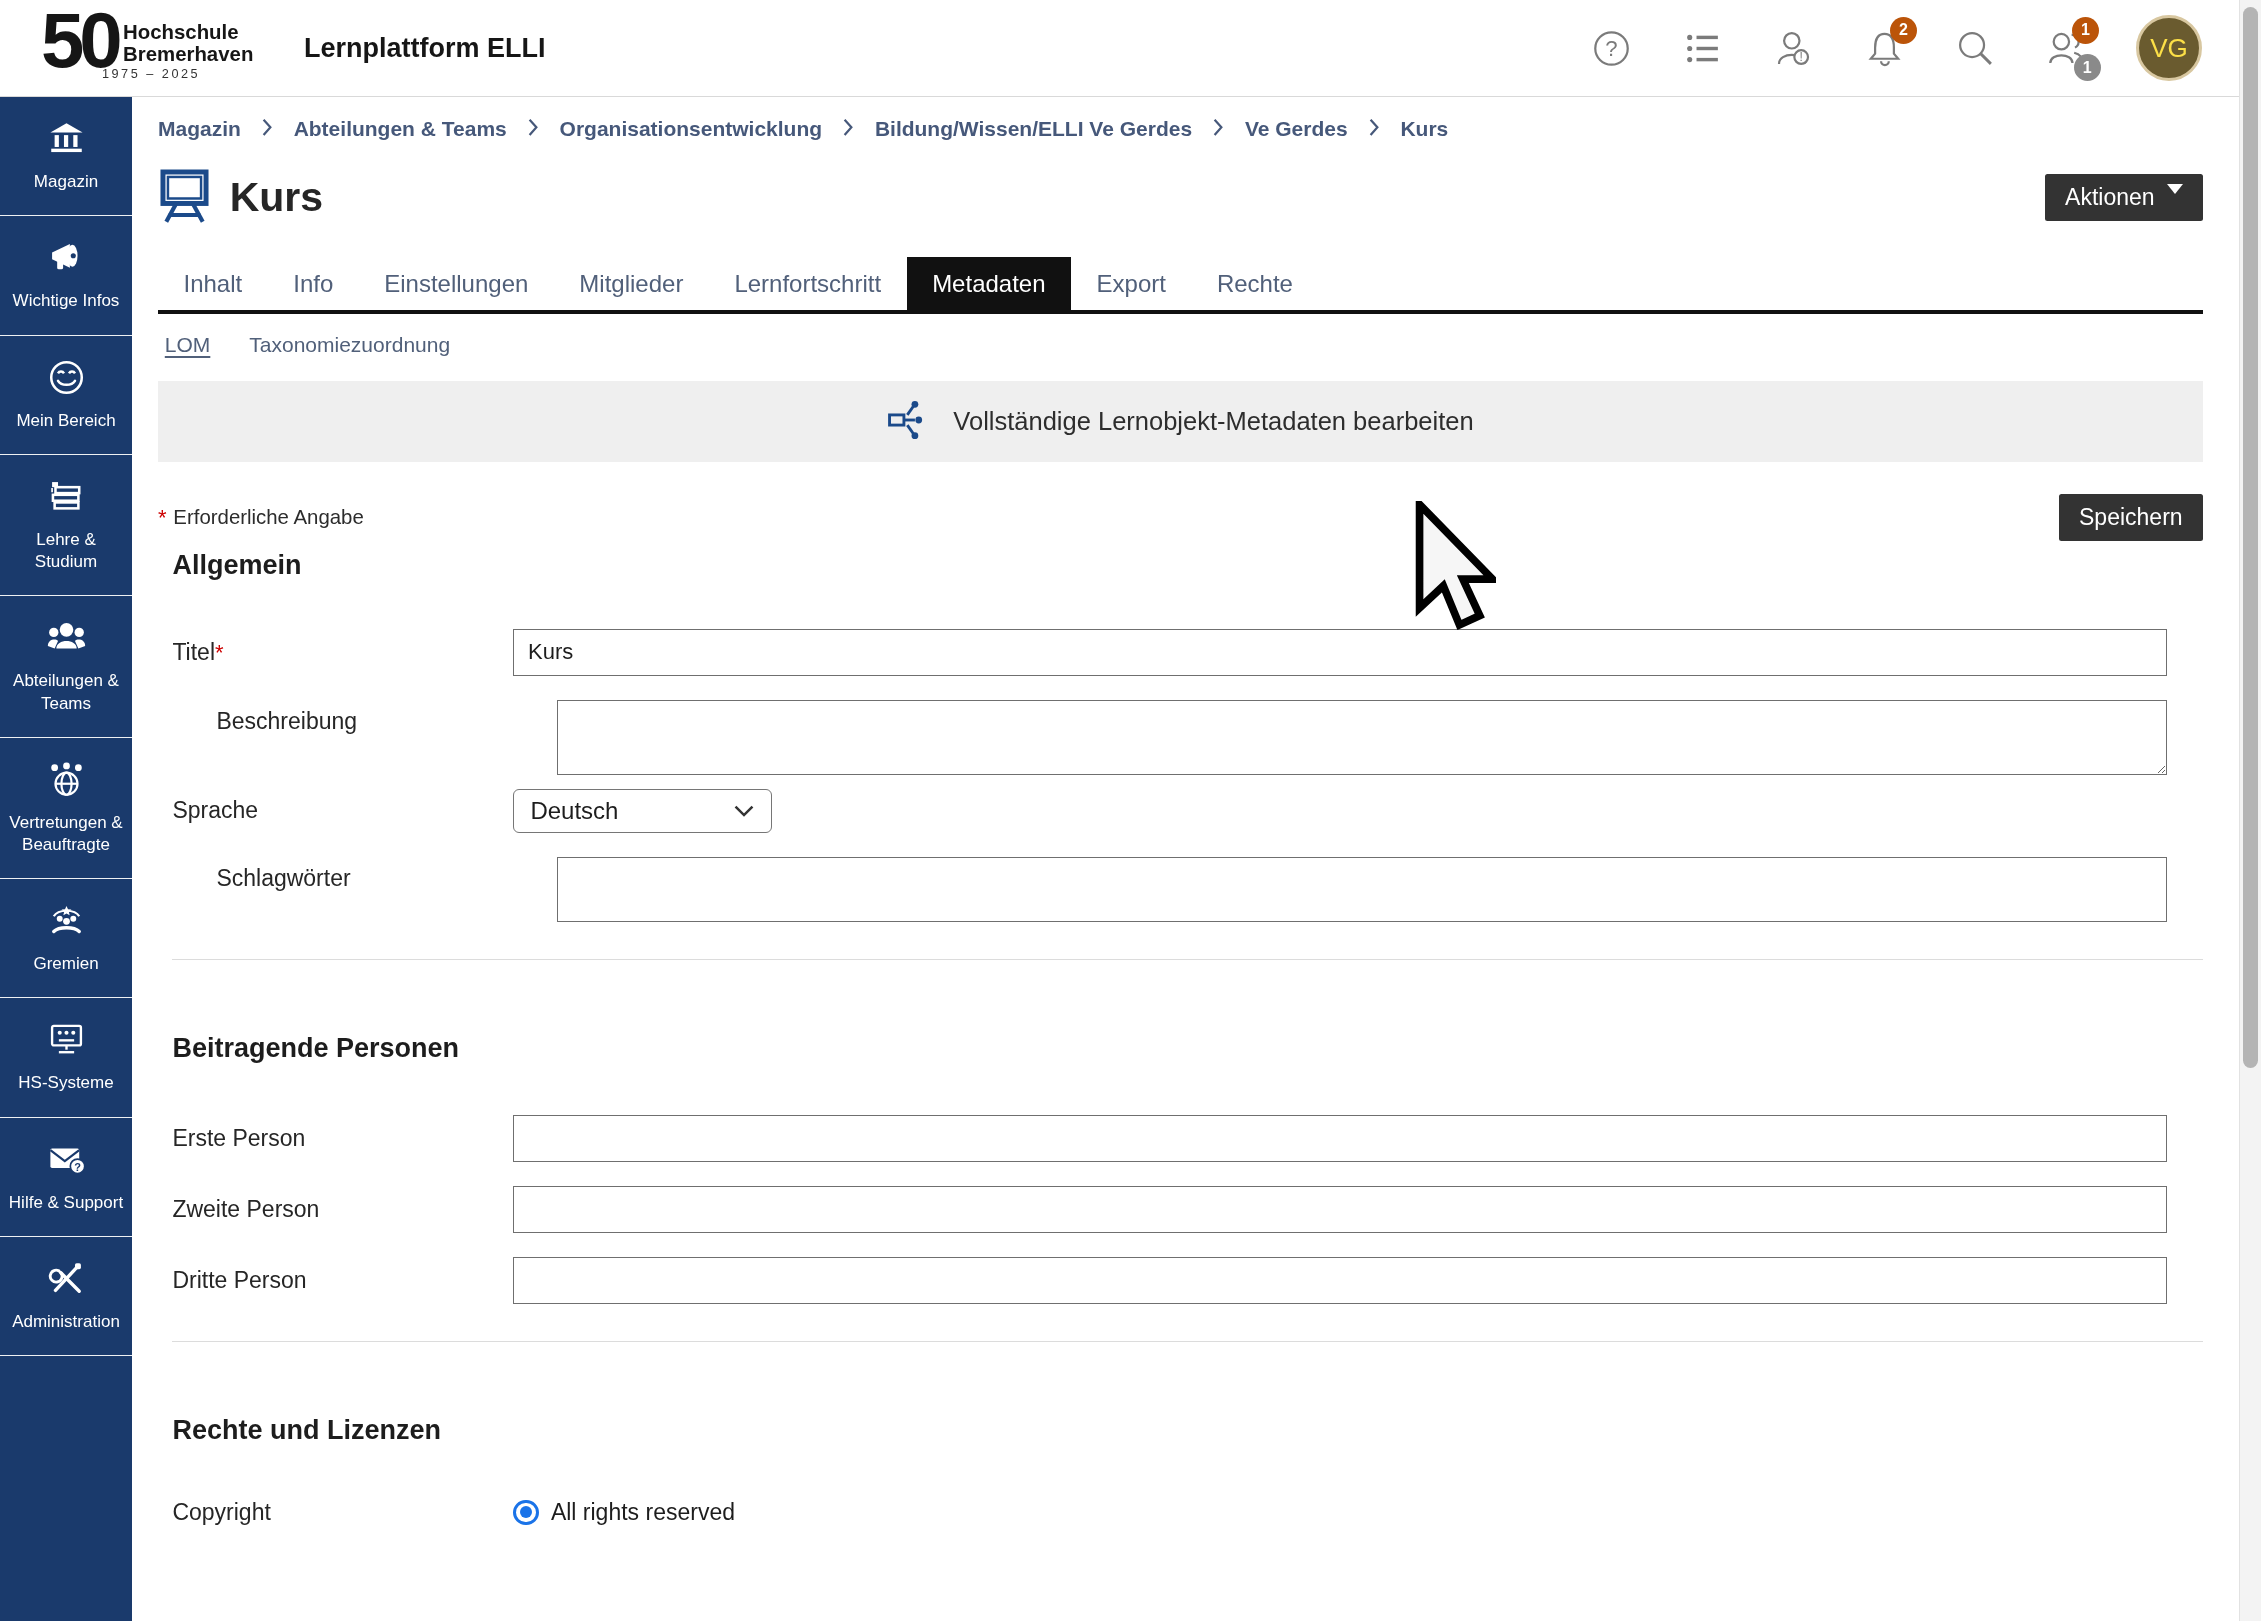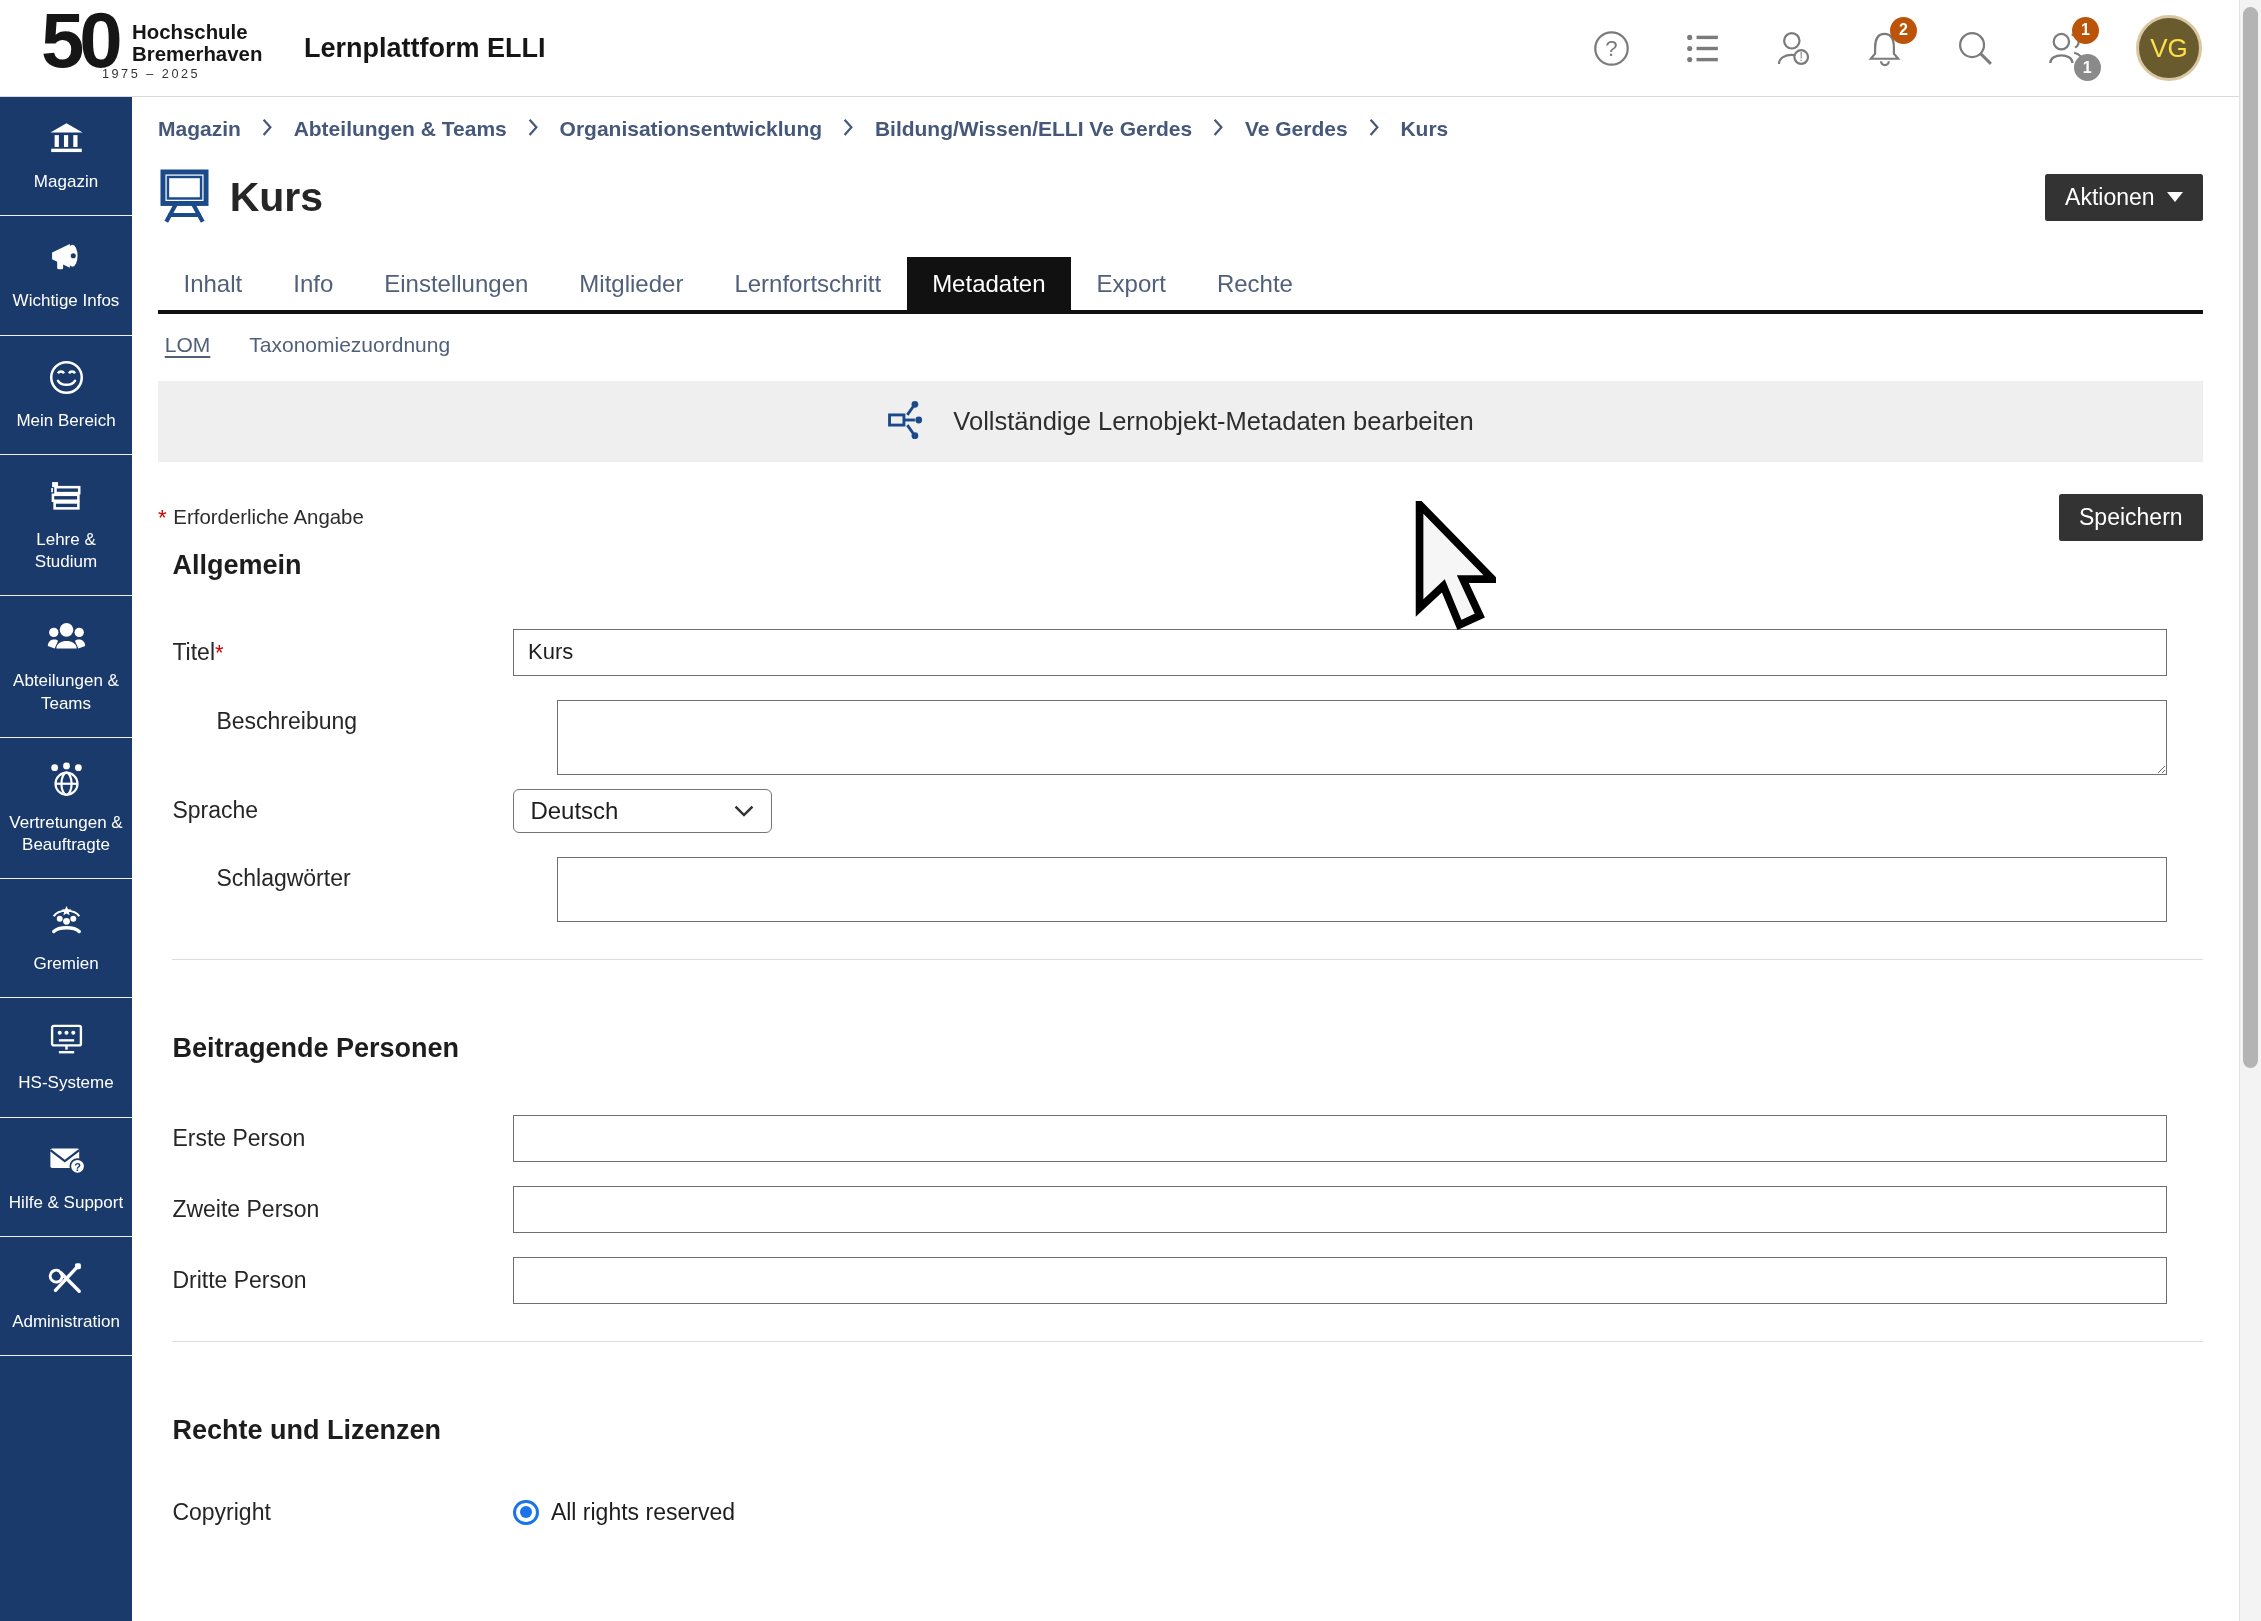--- a/index.html
+++ b/index.html
@@ -5,21 +5,21 @@
 <style>
   * { margin:0; padding:0; box-sizing:border-box; }
   html,body { width:2261px; height:1621px; overflow:hidden; background:#fff;
               font-family:"Liberation Sans","DejaVu Sans",sans-serif; color:#2c2c2c; }
 
   
   .header { position:absolute; left:0; top:0; width:2261px; height:97px; background:#fff;
             border-bottom:0.8px solid #d9d9d9; display:flex; align-items:center; padding:0 59px 0 41px; z-index:5; }
   .logo { position:relative; width:202px; height:85px; flex:0 0 auto; }
   .logo-50 { position:absolute; left:0; top:-10.2px; font-size:78px; font-weight:bold; letter-spacing:-5.1px; color:#161616; }
-  .logo-lines { position:absolute; left:91px; top:15.3px; font-size:20.4px; font-weight:bold; color:#161616; line-height:1.08; }
+  .logo-lines { position:absolute; left:82px; top:15.3px; font-size:20.4px; font-weight:bold; color:#161616; line-height:1.08; }
   .logo-years { position:absolute; left:61px; top:61px; font-size:12.7px; letter-spacing:2.5px; color:#333; }
   .app-title { margin-left:61px; font-size:27px; font-weight:bold; color:#161616; }
   .hdr-icons { margin-left:auto; display:flex; align-items:center; gap:49px; }
   .hdr-ic { position:relative; width:42px; height:42px; display:flex; align-items:center; justify-content:center; cursor:pointer; }
   .hdr-ic svg { width:41px; height:41px; stroke:#7b7b7b; fill:none; stroke-width:2.6; }
   .badge { position:absolute; min-width:27px; height:27px; border-radius:13.6px; background:#bb5409; color:#fff;
            font-size:16px; font-weight:bold; display:flex; align-items:center; justify-content:center; top:-10.2px; right:-12px; }
   .badge.gray { background:#8a8a8a; top:auto; bottom:-12px; right:-13.6px; }
   .avatar { width:66px; height:66px; border-radius:50%; background:#6a5b2f; border:3.4px solid #d8c7a0;
             color:#fde047; font-size:26px; display:flex; align-items:center; justify-content:center; cursor:pointer; }
@@ -37,21 +37,21 @@
   .main { position:absolute; left:132px; top:97px; width:2107px; height:1524px; background:#fff; padding:0 36px 0 26px; }
 
   .breadcrumb { padding-top:20.4px; display:flex; align-items:center; gap:20.4px; font-size:21px; font-weight:600; color:#46587a; }
   .bc-item { cursor:pointer; }
   .bc-sep svg { width:12px; height:18.7px; stroke:#46587a; stroke-width:2.6; fill:none; }
 
   .title-row { margin-top:25.5px; display:flex; align-items:center; }
   .obj-icon svg { width:53px; height:58px; }
   .page-title { margin-left:18.7px; font-size:41px; font-weight:bold; color:#262626; }
   .btn-dark { margin-left:auto; background:#333; color:#fff; font-size:23px; border:none; border-radius:2.5px;
-              padding:10.2px 20.4px; display:flex; align-items:center; gap:12px; cursor:pointer;
+              padding:10.2px 20.4px; display:flex; align-items:flex-start; gap:12px; cursor:pointer;
               font-family:"Liberation Sans","DejaVu Sans",sans-serif; }
   .caret { width:0; height:0; border-left:8.5px solid transparent; border-right:8.5px solid transparent; border-top:10.2px solid #fff; }
 
   .tabs { margin-top:29px; display:flex; border-bottom:4.2px solid #111;text-align:center; }
   .tab { font-size:24px; color:#51607a; padding:12.7px 25.5px; cursor:pointer; }
   .tab.active { background:#111; color:#fff; }
 
   .subtabs { margin-top:18.7px; display:flex; gap:39px; padding-left:6.8px; font-size:21px; color:#51607a; }
   .subtab { cursor:pointer; }
   .subtab.active { text-decoration:underline; text-underline-offset:4.2px; }

